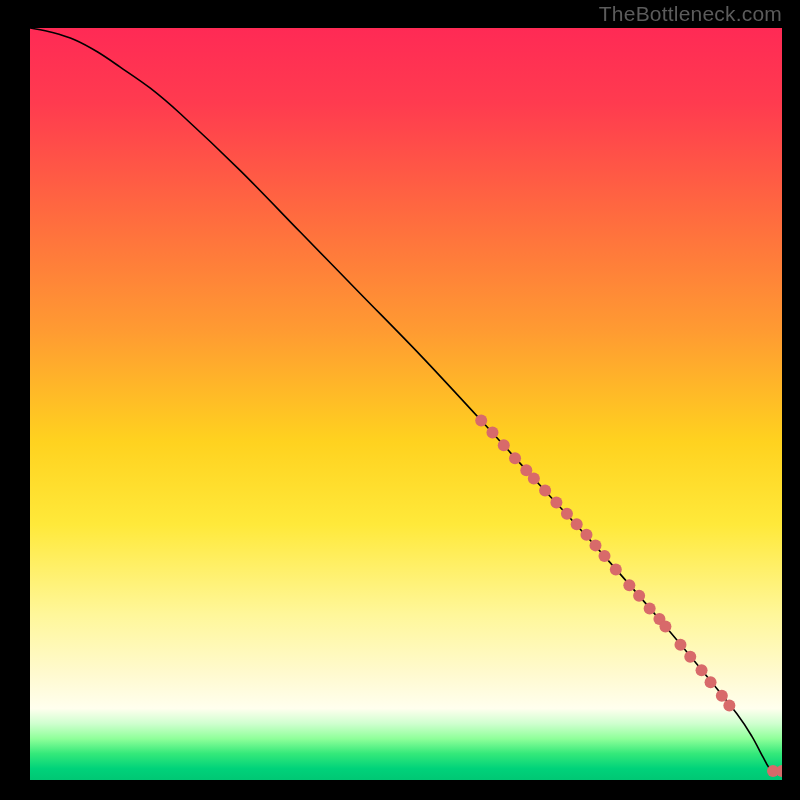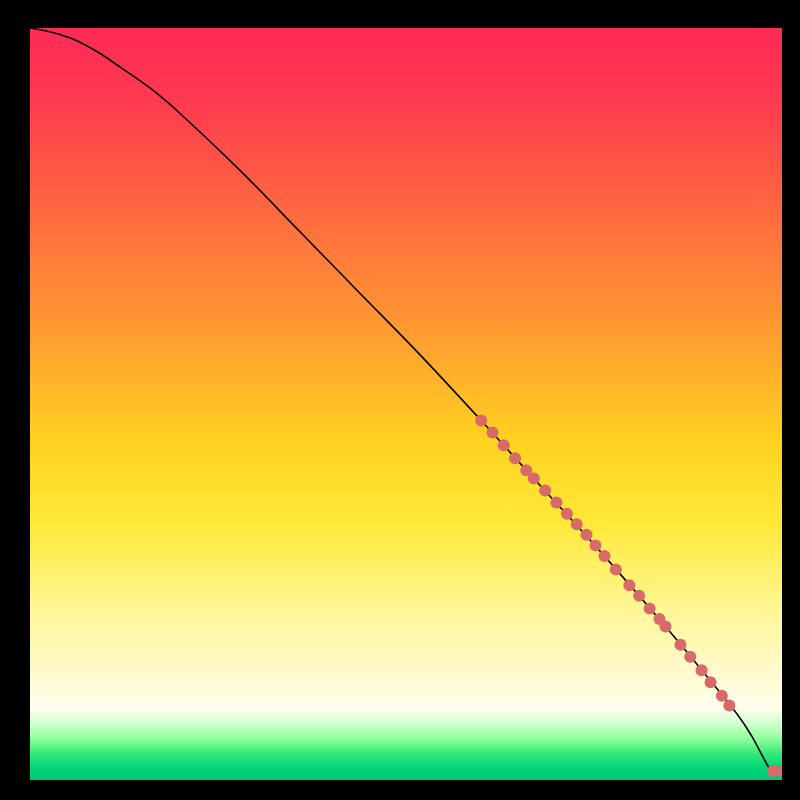--- a/index.html
+++ b/index.html
@@ -41,20 +41,21 @@
     width: 752px;
     height: 752px;
     display: block;
   }
 </style>
 </head>
 <body>
 
 <div class="stage">
 
+  <div class="watermark">TheBottleneck.com</div>
 
   <div class="plot">
 
     <svg viewBox="0 0 752 752" preserveAspectRatio="none">
       <defs>
         <linearGradient id="bg-grad" x1="0" y1="0" x2="0" y2="1">
             <stop offset="0.00%" stop-color="#ff2a55"></stop>
             <stop offset="10.00%" stop-color="#ff3b4f"></stop>
             <stop offset="25.00%" stop-color="#ff6b3f"></stop>
             <stop offset="40.00%" stop-color="#ff9a32"></stop>

